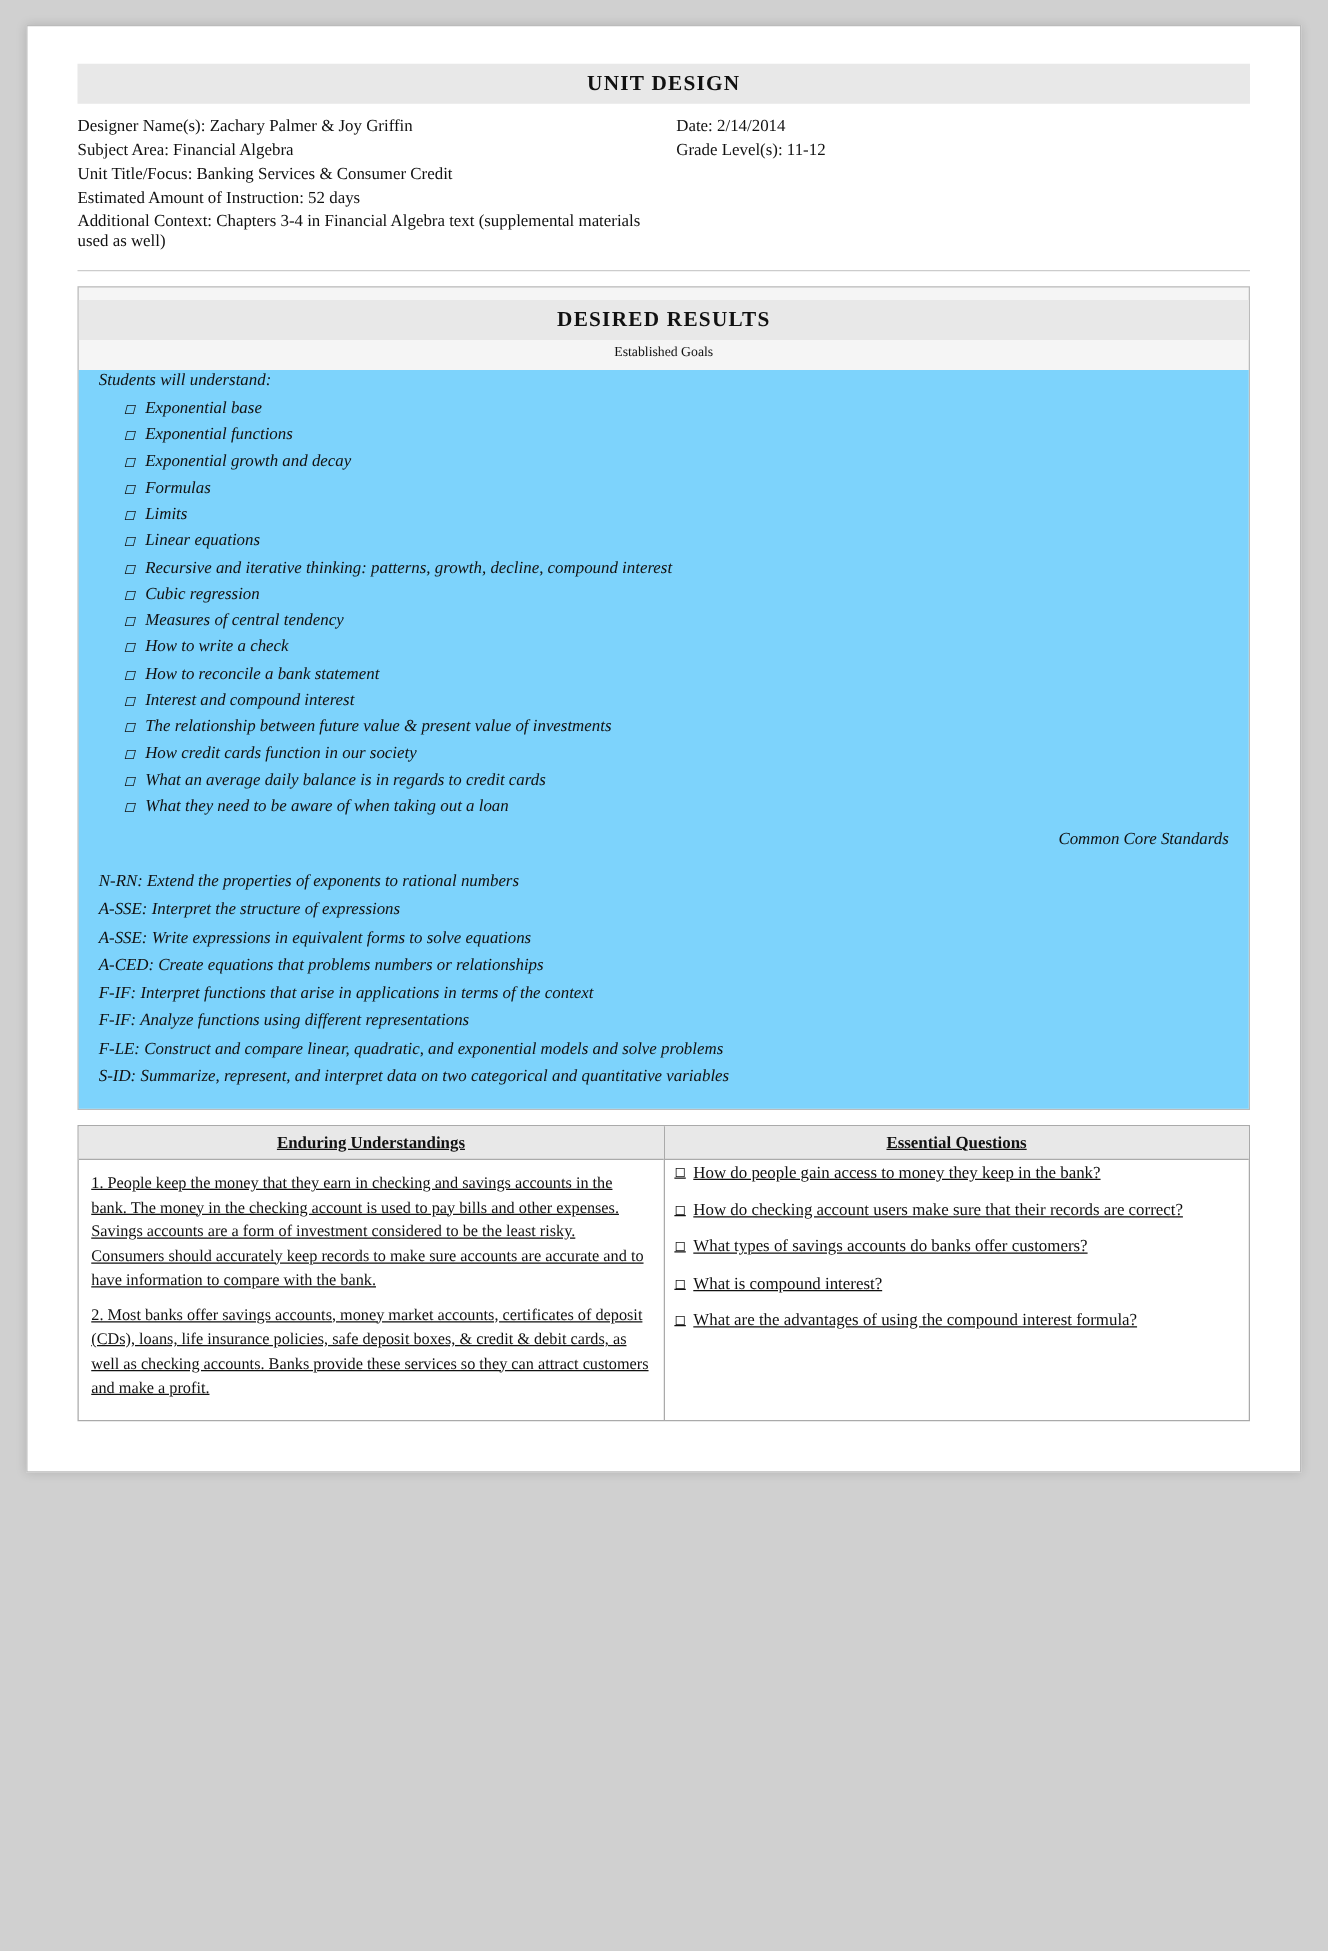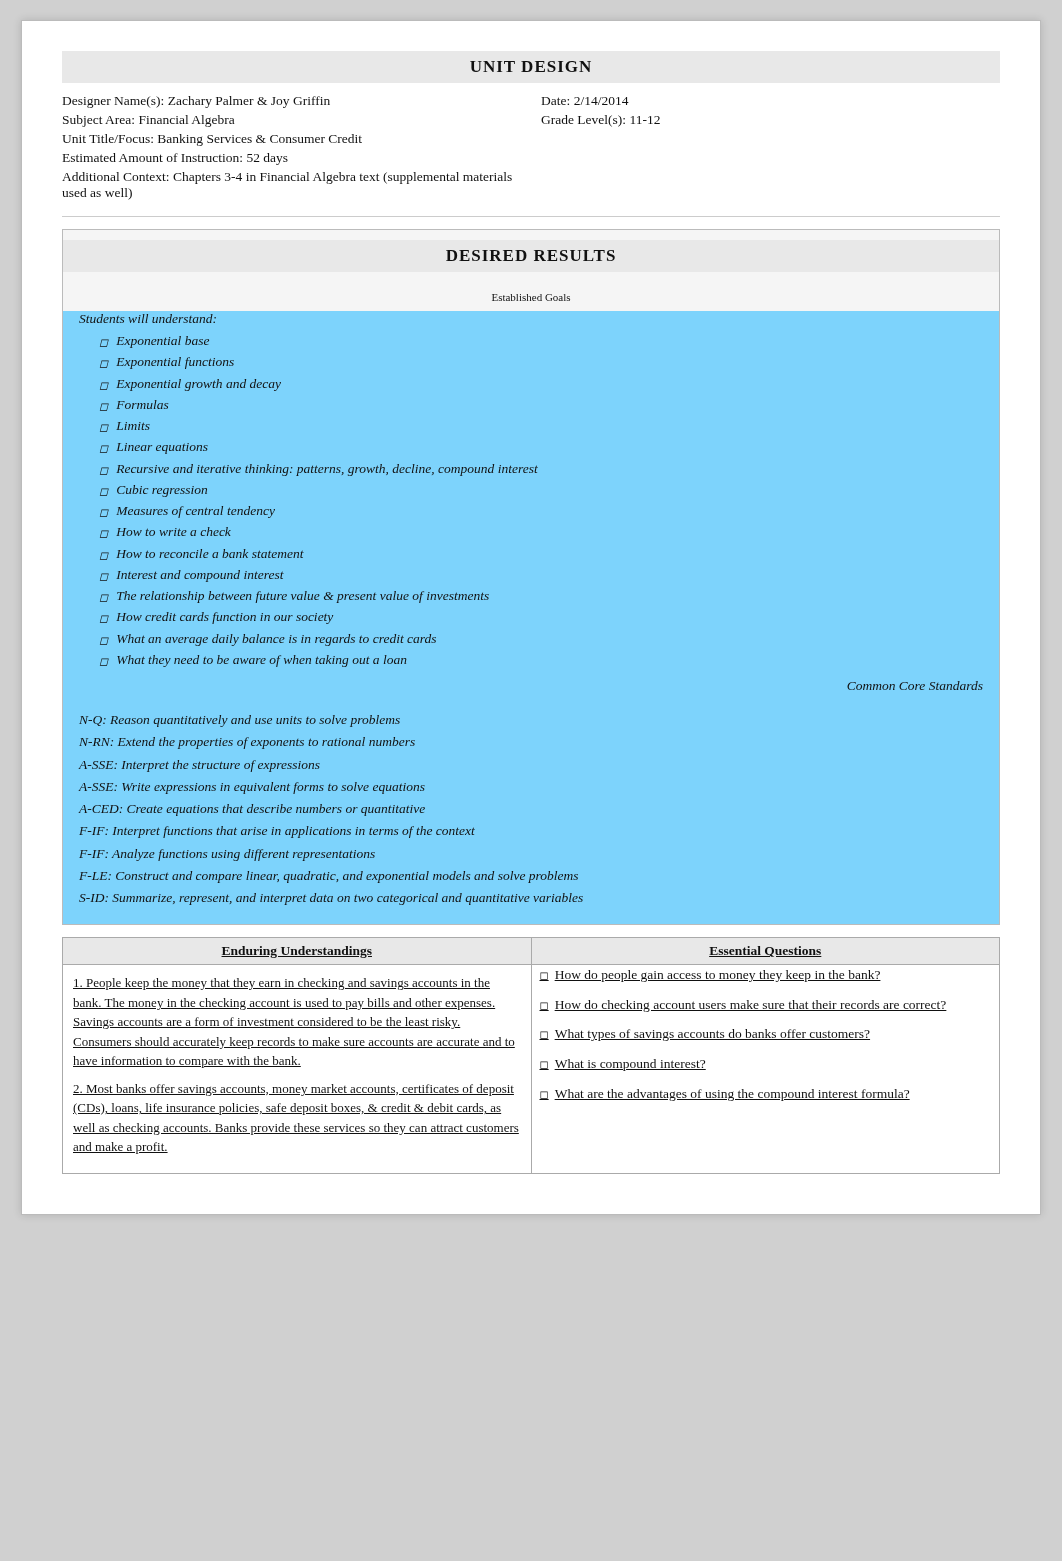--- a/index.html
+++ b/index.html
@@ -41,21 +41,21 @@
       border-top: 1px solid #ccc;
       margin: 12px 0;
     }
     .desired-results-box {
       border: 1px solid #bbb;
       background: #f5f5f5;
       padding: 10px 0 0 0;
       margin-bottom: 12px;
     }
     .desired-results-box .section-header {
-      margin-bottom: 19px;
+      margin-bottom: 4px;
     }
     .established-goals-label {
       text-align: center;
       margin-bottom: 8px;
       font-size: 11px;
     }
     .goals-content {
       padding: 0 16px 10px 16px;
       background: #7dd3fc;
       font-style: italic;
@@ -255,25 +255,24 @@
             <span>What an average daily balance is in regards to credit cards</span>
           </li>
           <li>
             <span class="bullet-icon">◻</span>
             <span>What they need to be aware of when taking out a loan</span>
           </li>
         </ul>
 
       <div class="common-core-label">Common Core Standards</div>
       <ul class="standards-list" id="standards-list-container">
-      <li>N-Q: Reason quantitatively and use units to solve problems</li>
           <li>N-RN: Extend the properties of exponents to rational numbers</li>
           <li>A-SSE: Interpret the structure of expressions</li>
           <li>A-SSE: Write expressions in equivalent forms to solve equations</li>
-          <li>A-CED: Create equations that describe numbers or quantitative</li>
+          <li>A-CED: Create equations that problems numbers or relationships</li>
           <li>F-IF: Interpret functions that arise in applications in terms of the context</li>
           <li>F-IF: Analyze functions using different representations</li>
           <li>F-LE: Construct and compare linear, quadratic, and exponential models and solve problems</li>
           <li>S-ID: Summarize, represent, and interpret data on two categorical and quantitative variables</li>
         </ul>
     </div>
   </div>
 
   <div class="bottom-table">
     <div class="col-left">

